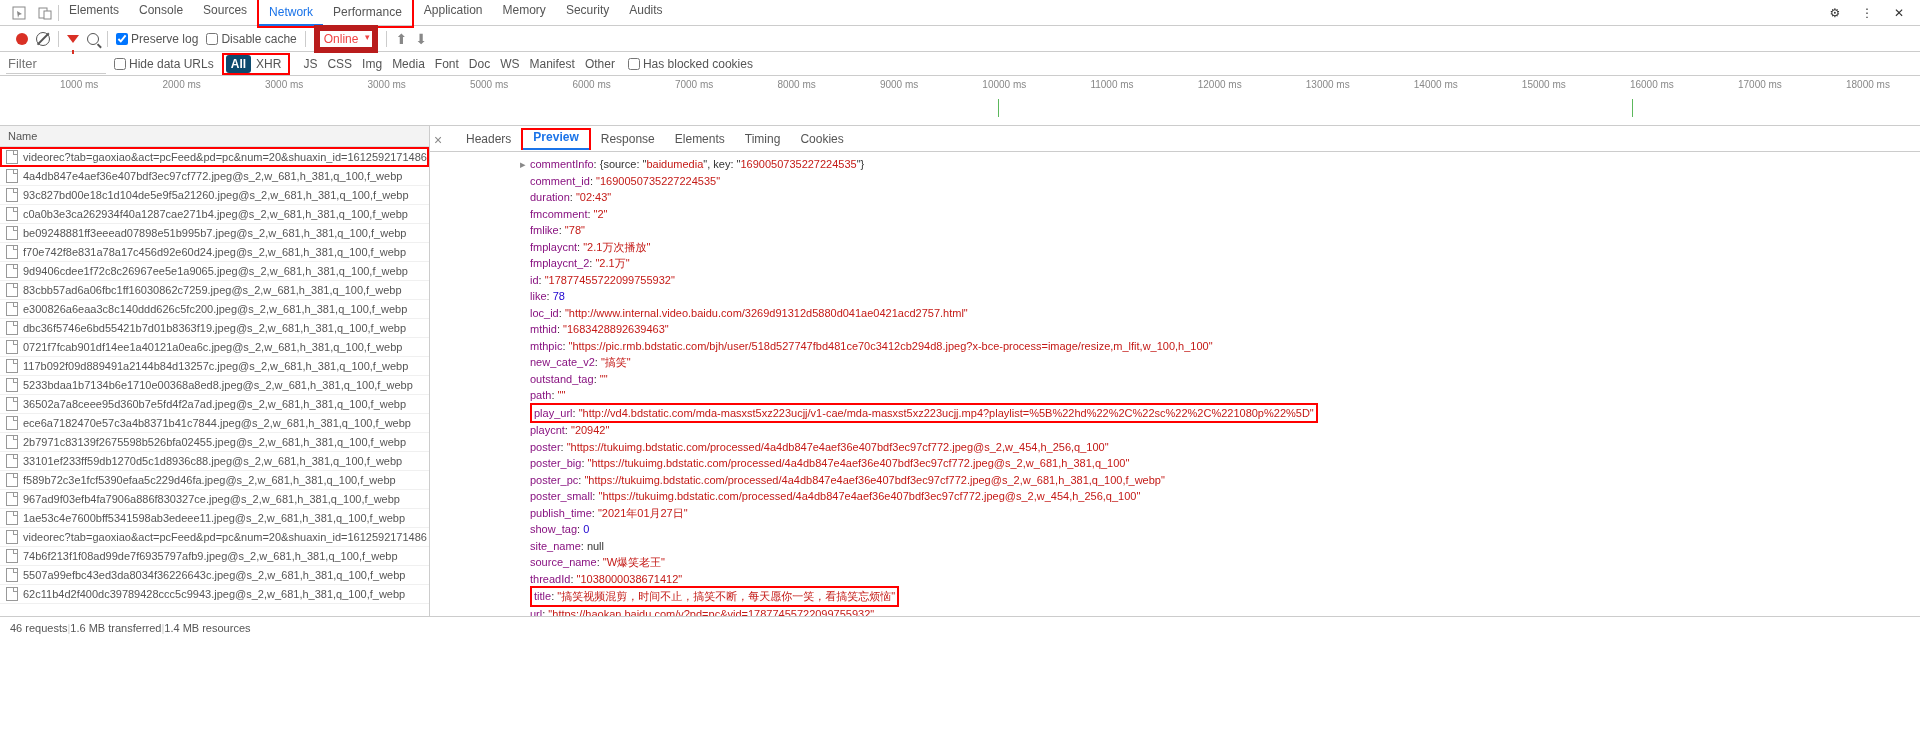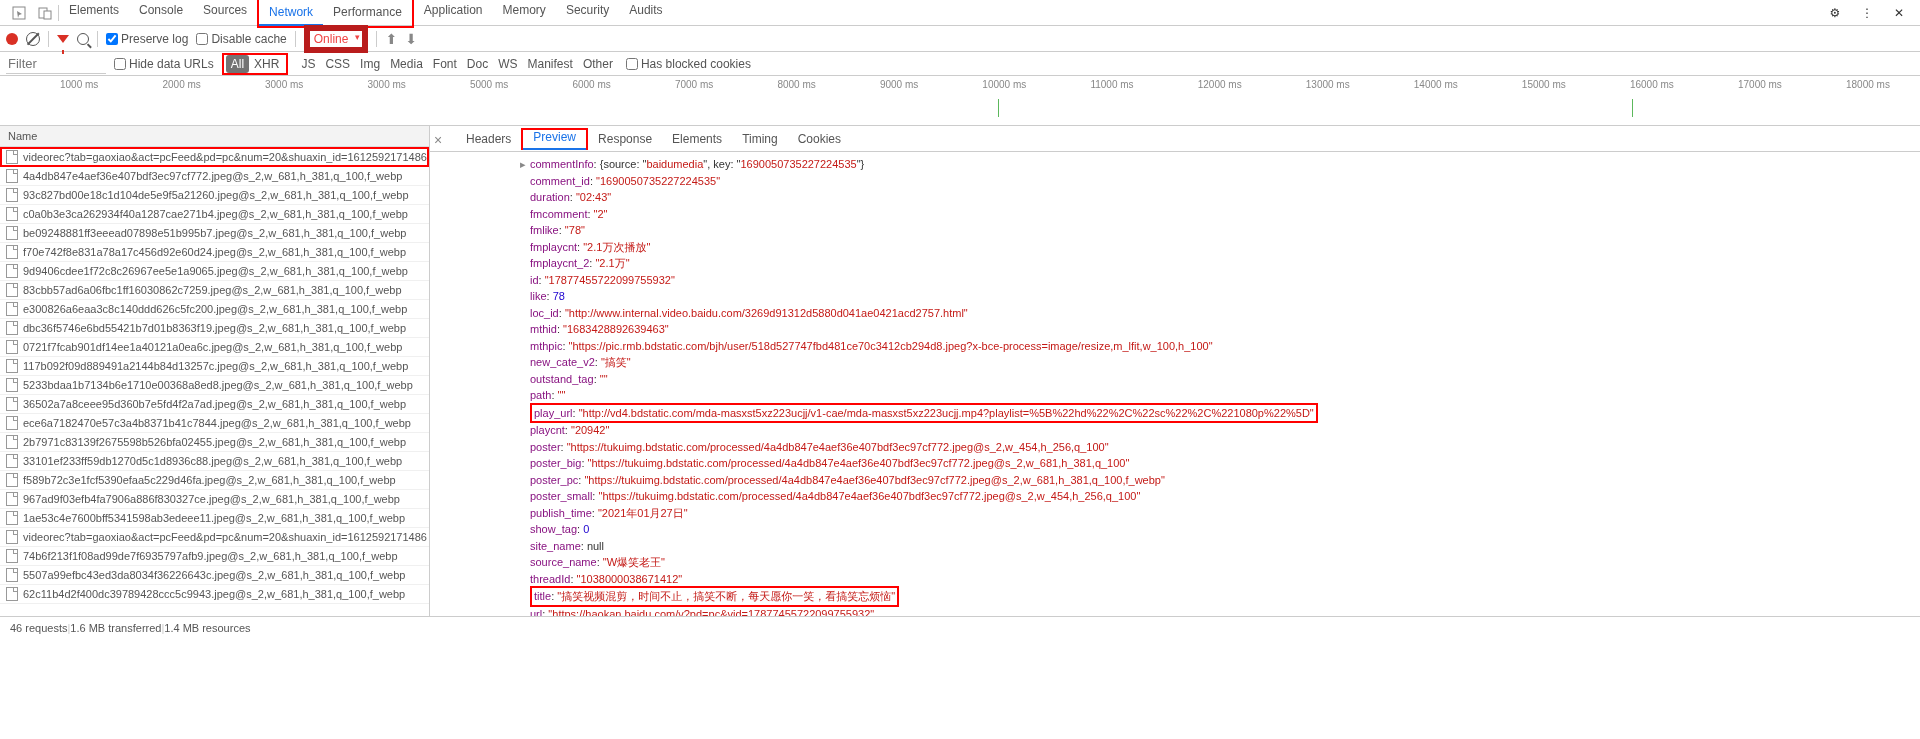--- a/index.html
+++ b/index.html
@@ -3,38 +3,38 @@
 <meta charset="utf-8">
 <style>
 * { margin: 0; padding: 0; box-sizing: border-box; font-family: Arial, sans-serif; }
 body { font-size: 12px; color: #333; background: #fff; width: 1920px; }
 .top-tabs { display: flex; align-items: center; height: 26px; border-bottom: 1px solid #ccc; padding-left: 6px; }
 .top-tabs .icon-btn { width: 18px; height: 18px; margin: 0 4px; display: flex; align-items: center; justify-content: center; cursor: pointer; }
 .top-tabs .tab { padding: 5px 10px; cursor: pointer; color: #555; }
 .top-tabs .tab.active { color: #1a73e8; border-bottom: 2px solid #1a73e8; }
 .red-box { border: 2px solid red; }
 .top-right { margin-left: auto; display: flex; align-items: center; padding-right: 8px; gap: 6px; }
-.toolbar { display: flex; align-items: center; height: 26px; border-bottom: 1px solid #ccc; padding: 0 6px; gap: 8px; }
+.toolbar { display: flex; align-items: center; height: 26px; border-bottom: 1px solid #ccc; padding: 0 16px; gap: 8px; }
 .record-btn { width: 12px; height: 12px; background: #d93025; border-radius: 50%; }
 .circle-slash { width: 14px; height: 14px; border: 1.5px solid #555; border-radius: 50%; position: relative; }
 .circle-slash::after { content: ''; position: absolute; width: 16px; height: 1.5px; background: #555; transform: rotate(-45deg); top: 5px; left: -2px; }
 .funnel { width: 0; height: 0; border-left: 6px solid transparent; border-right: 6px solid transparent; border-top: 8px solid #d93025; position: relative; }
 .funnel::after { content: ''; position: absolute; width: 2px; height: 4px; background: #d93025; left: -1px; top: 7px; }
 .search-icon { width: 12px; height: 12px; border: 1.5px solid #555; border-radius: 50%; position: relative; }
 .search-icon::after { content: ''; position: absolute; width: 5px; height: 1.5px; background: #555; bottom: -3px; right: -4px; transform: rotate(45deg); }
 .divider { width: 1px; height: 16px; background: #ccc; }
 .chk { display: flex; align-items: center; gap: 3px; color: #555; }
 .chk input { width: 12px; height: 12px; }
 .select { border: 6px solid #b91c1c; padding: 1px 14px 1px 4px; color: #ef4444; position: relative; }
 .select::after { content: '▾'; position: absolute; right: 3px; font-size: 9px; }
 .arrow { font-size: 14px; color: #888; cursor: pointer; }
 .filter-bar { display: flex; align-items: center; height: 24px; border-bottom: 1px solid #ccc; padding: 0 6px; gap: 8px; }
 .filter-input { border: none; border-bottom: 1px solid #ccc; width: 100px; font-size: 13px; padding: 2px; color: #888; }
 .type-btn { padding: 2px 5px; cursor: pointer; color: #555; }
-.type-btn.all { background: #737373; color: #fff; border-radius: 3px; }
+.type-btn.all { background: #0c4a6e; color: #fff; border-radius: 3px; font-weight: bold; }
 .timeline { height: 50px; border-bottom: 1px solid #ccc; position: relative; padding-left: 30px; }
 .timeline-labels { display: flex; justify-content: space-between; padding: 3px 30px; font-size: 10px; color: #888; }
 .tl-mark { position: absolute; width: 1px; height: 18px; background: #5cb85c; bottom: 8px; }
 .main { display: flex; height: 490px; }
 .left-panel { width: 430px; border-right: 1px solid #ccc; display: flex; flex-direction: column; }
 .name-header { padding: 4px 8px; font-size: 11px; color: #555; border-bottom: 1px solid #ddd; background: #f3f3f3; }
 .name-list { flex: 1; overflow-y: auto; }
 .name-row { display: flex; align-items: center; padding: 2px 6px; font-size: 11px; color: #555; border-bottom: 1px solid #f0f0f0; cursor: pointer; white-space: nowrap; overflow: hidden; text-overflow: ellipsis; }
 .file-icon { width: 12px; height: 14px; border: 1px solid #999; margin-right: 5px; flex-shrink: 0; position: relative; }
 .file-icon::after { content: ''; position: absolute; top: 0; right: 0; width: 3px; height: 3px; background: #fff; border-left: 1px solid #999; border-bottom: 1px solid #999; }
@@ -267,21 +267,21 @@
           <span class="file-icon"></span>
           <span>62c11b4d2f400dc39789428ccc5c9943.jpeg@s_2,w_681,h_381,q_100,f_webp</span>
         </div>
       </div>
   </div>
   <div class="right-panel">
     <div class="detail-tabs">
       <span class="close">×</span>
       <span id="dtabs" style="display:flex">
           <span class="dtab">Headers</span>
-          <span class="red-box" style="display: inline-block;"><span class="dtab active">Preview</span></span>
+          <span class="red-box" style="display: inline-block; font-weight: bold;"><span class="dtab active">Preview</span></span>
           <span class="dtab">Response</span>
           <span class="dtab">Elements</span>
           <span class="dtab">Timing</span>
           <span class="dtab">Cookies</span>
         </span>
     </div>
     <div class="preview" id="preview"><div class="line"><span class="indent" style="width:80px"></span><span class="tri">▸</span><span class="key">commentInfo</span><span>: {source: "<span class="str">baidumedia</span>", key: "<span class="str">1690050735227224535</span>"}</span></div><div class="line"><span class="indent" style="width:80px"></span><span class="tri"></span><span class="key">comment_id</span>: <span class="str">"1690050735227224535"</span></div><div class="line"><span class="indent" style="width:80px"></span><span class="tri"></span><span class="key">duration</span>: <span class="str">"02:43"</span></div><div class="line"><span class="indent" style="width:80px"></span><span class="tri"></span><span class="key">fmcomment</span>: <span class="str">"2"</span></div><div class="line"><span class="indent" style="width:80px"></span><span class="tri"></span><span class="key">fmlike</span>: <span class="str">"78"</span></div><div class="line"><span class="indent" style="width:80px"></span><span class="tri"></span><span class="key">fmplaycnt</span>: <span class="str">"2.1万次播放"</span></div><div class="line"><span class="indent" style="width:80px"></span><span class="tri"></span><span class="key">fmplaycnt_2</span>: <span class="str">"2.1万"</span></div><div class="line"><span class="indent" style="width:80px"></span><span class="tri"></span><span class="key">id</span>: <span class="str">"17877455722099755932"</span></div><div class="line"><span class="indent" style="width:80px"></span><span class="tri"></span><span class="key">like</span>: <span class="num">78</span></div><div class="line"><span class="indent" style="width:80px"></span><span class="tri"></span><span class="key">loc_id</span>: <span class="str">"http://www.internal.video.baidu.com/3269d91312d5880d041ae0421acd2757.html"</span></div><div class="line"><span class="indent" style="width:80px"></span><span class="tri"></span><span class="key">mthid</span>: <span class="str">"1683428892639463"</span></div><div class="line"><span class="indent" style="width:80px"></span><span class="tri"></span><span class="key">mthpic</span>: <span class="str">"https://pic.rmb.bdstatic.com/bjh/user/518d527747fbd481ce70c3412cb294d8.jpeg?x-bce-process=image/resize,m_lfit,w_100,h_100"</span></div><div class="line"><span class="indent" style="width:80px"></span><span class="tri"></span><span class="key">new_cate_v2</span>: <span class="str">"搞笑"</span></div><div class="line"><span class="indent" style="width:80px"></span><span class="tri"></span><span class="key">outstand_tag</span>: <span class="str">""</span></div><div class="line"><span class="indent" style="width:80px"></span><span class="tri"></span><span class="key">path</span>: <span class="str">""</span></div><div class="line"><span class="indent" style="width:80px"></span><span class="tri"></span><span class="redline"><span class="key">play_url</span>: <span class="str">"http://vd4.bdstatic.com/mda-masxst5xz223ucjj/v1-cae/mda-masxst5xz223ucjj.mp4?playlist=%5B%22hd%22%2C%22sc%22%2C%221080p%22%5D"</span></span></div><div class="line"><span class="indent" style="width:80px"></span><span class="tri"></span><span class="key">playcnt</span>: <span class="str">"20942"</span></div><div class="line"><span class="indent" style="width:80px"></span><span class="tri"></span><span class="key">poster</span>: <span class="str">"https://tukuimg.bdstatic.com/processed/4a4db847e4aef36e407bdf3ec97cf772.jpeg@s_2,w_454,h_256,q_100"</span></div><div class="line"><span class="indent" style="width:80px"></span><span class="tri"></span><span class="key">poster_big</span>: <span class="str">"https://tukuimg.bdstatic.com/processed/4a4db847e4aef36e407bdf3ec97cf772.jpeg@s_2,w_681,h_381,q_100"</span></div><div class="line"><span class="indent" style="width:80px"></span><span class="tri"></span><span class="key">poster_pc</span>: <span class="str">"https://tukuimg.bdstatic.com/processed/4a4db847e4aef36e407bdf3ec97cf772.jpeg@s_2,w_681,h_381,q_100,f_webp"</span></div><div class="line"><span class="indent" style="width:80px"></span><span class="tri"></span><span class="key">poster_small</span>: <span class="str">"https://tukuimg.bdstatic.com/processed/4a4db847e4aef36e407bdf3ec97cf772.jpeg@s_2,w_454,h_256,q_100"</span></div><div class="line"><span class="indent" style="width:80px"></span><span class="tri"></span><span class="key">publish_time</span>: <span class="str">"2021年01月27日"</span></div><div class="line"><span class="indent" style="width:80px"></span><span class="tri"></span><span class="key">show_tag</span>: <span class="num">0</span></div><div class="line"><span class="indent" style="width:80px"></span><span class="tri"></span><span class="key">site_name</span><span>: null</span></div><div class="line"><span class="indent" style="width:80px"></span><span class="tri"></span><span class="key">source_name</span>: <span class="str">"W爆笑老王"</span></div><div class="line"><span class="indent" style="width:80px"></span><span class="tri"></span><span class="key">threadId</span>: <span class="str">"1038000038671412"</span></div><div class="line"><span class="indent" style="width:80px"></span><span class="tri"></span><span class="redline"><span class="key">title</span>: <span class="str">"搞笑视频混剪，时间不止，搞笑不断，每天愿你一笑，看搞笑忘烦恼"</span></span></div><div class="line"><span class="indent" style="width:80px"></span><span class="tri"></span><span class="key">url</span>: <span class="str">"https://haokan.baidu.com/v?pd=pc&amp;vid=17877455722099755932"</span></div></div>
   </div>
 </div>
 

